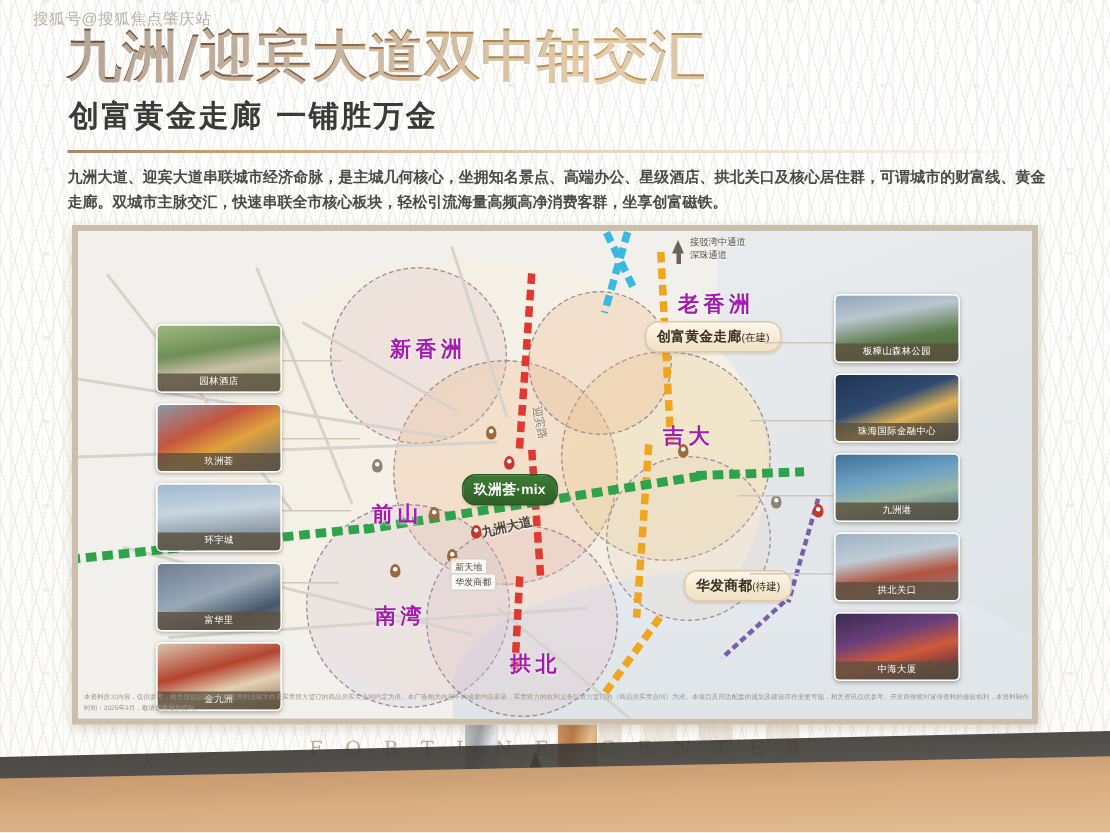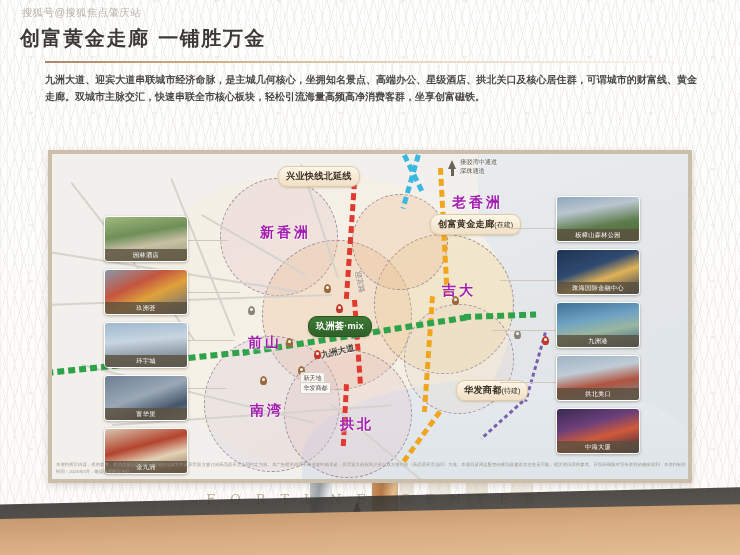--- a/index.html
+++ b/index.html
@@ -38,21 +38,21 @@
     margin-left: 44px;
     font-family: "DejaVu Serif", "Liberation Serif", serif;
     font-size: 37px; font-weight: 700; line-height: 1.06;
     letter-spacing: .5px;
     background: linear-gradient(95deg,#6a4a30 0%,#8a6138 22%,#c79a56 52%,#8f6a3c 78%,#6b4a2f 100%);
     -webkit-background-clip: text; background-clip: text;
     color: transparent; -webkit-text-fill-color: transparent;
     text-shadow: 0 1px 0 rgba(255,255,255,.5);
   }
   .subtitle {
-    margin-left: 20px; margin-top: 7px;
+    margin-left: 46px; margin-top: 7px;
     font-family: "DejaVu Serif", "Liberation Serif", serif;
     font-size: 20px; font-weight: 700; color: #3c3a38; letter-spacing: 1.6px;
   }
   .divider {
     margin: 9px 0 0 45px; width: 648px; height: 2px;
     background: linear-gradient(90deg,#a9876a 0%,#c8a477 18%,#e6d6bf 55%,#f3ece1 85%,rgba(255,255,255,0) 100%);
   }
   .bodytext {
     margin: 8px 0 0 45px; width: 652px;
     font-size: 10px; line-height: 1.72; color: #4b4a47; text-align: justify; font-weight: bold;
@@ -244,20 +244,21 @@
     clip-path: polygon(50% 0, 100% 100%, 0 100%); }
 </style>
 </head>
 <body>
 
 <div class="bg-deco"></div>
 
 <div class="watermark">搜狐号@搜狐焦点肇庆站</div>
 
 <div class="header">
+  <div class="title">九洲/迎宾大道双中轴交汇</div>
   <div class="subtitle">创富黄金走廊  一铺胜万金</div>
   <div class="divider"></div>
   <div class="bodytext">九洲大道、迎宾大道串联城市经济命脉，是主城几何核心，坐拥知名景点、高端办公、星级酒店、拱北关口及核心居住群，可谓城市的财富线、黄金走廊。双城市主脉交汇，快速串联全市核心板块，轻松引流海量高频高净消费客群，坐享创富磁铁。</div>
 </div>
 
 <div class="map-board">
   <div class="map-canvas">
 
     <div class="water-right"></div>
     <div class="land-blob"></div>
@@ -297,25 +298,22 @@
     <div class="line h dashh" style="--c:#2fa34a;left:412px;top:160px;width:72px;height:6px;transform:rotate(-2deg);"></div>
 
     <div class="line v dashv" style="--c:#7a5fb0;left:492px;top:178px;width:3px;height:72px;transform:rotate(16deg);background-size:100% 7px;"></div>
     <div class="line v dashv" style="--c:#7a5fb0;left:470px;top:246px;width:3px;height:56px;transform:rotate(48deg);background-size:100% 7px;"></div>
 
     <div class="district" style="left:208px;top:70px;">新香洲</div>
     <div class="district" style="left:400px;top:40px;">老香洲</div>
     <div class="district" style="left:390px;top:128px;">吉大</div>
     <div class="district" style="left:196px;top:180px;">前山</div>
     <div class="district" style="left:198px;top:248px;">南湾</div>
-    <div class="district" style="left:288px;top:262px;">拱北</div>
-
-    <div class="chip" style="left:226px;top:12px;">
-      <span>兴业快线北延线</span>
-    </div>
+    <div class="district" style="left:288px;top:280px;">拱北</div>
+
     <div class="chip" style="left:378px;top:60px;">
       <span>创富黄金走廊</span><span class="sm">(在建)</span>
     </div>
     <div class="chip" style="left:404px;top:226px;">
       <span>华发商都</span><span class="sm">(待建)</span>
     </div>
 
     <div class="chip green" style="left:256px;top:162px;">
       <span>玖洲荟·mix</span>
     </div>

